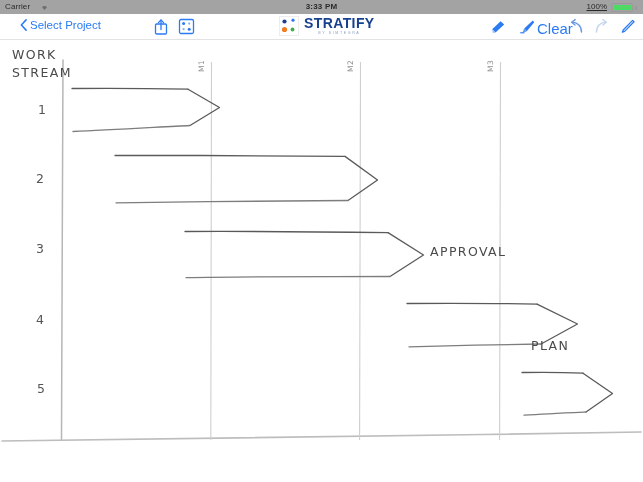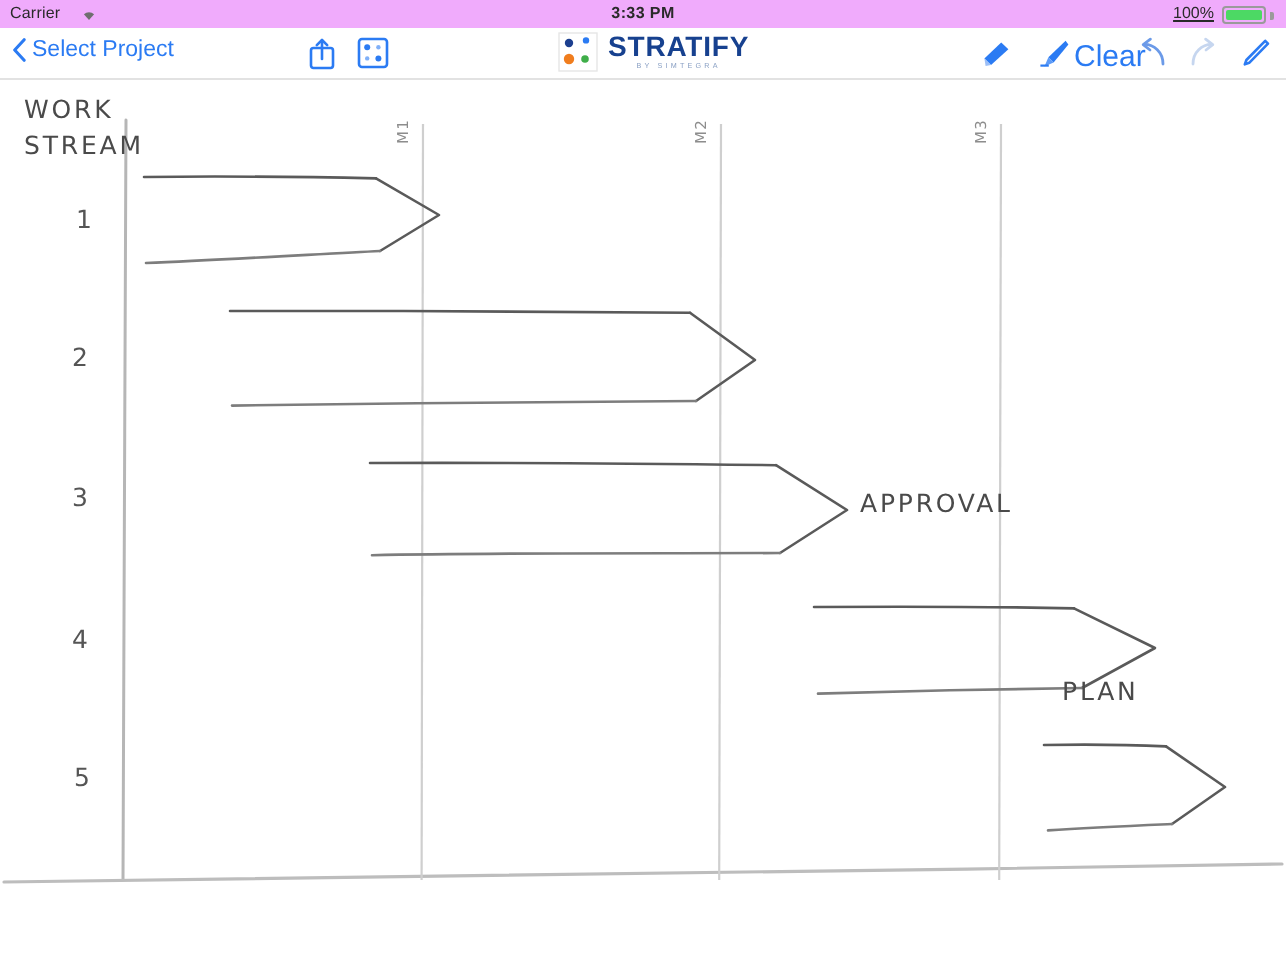--- a/index.html
+++ b/index.html
@@ -2,21 +2,21 @@
 <html><head>
 <meta charset="utf-8">
 <style>
   * { box-sizing: border-box; margin: 0; padding: 0; }
   html, body {
     width: 643px; height: 482px;
     background: #ffffff;
     font-family: "Liberation Sans", sans-serif;
     overflow: hidden;
   }
-  #app { position: relative; width: 643px; height: 482px; background: #f0abfc; }
+  #app { position: relative; width: 643px; height: 482px; background: #a3a3a3; }
 
   
   .statusbar {
     position: absolute; top: 0; left: 0; width: 643px; height: 14px;
     font-size: 8px; color: #2a2a2a; font-family: "Liberation Sans", sans-serif;
   }
   .sb-carrier { position: absolute; left: 5px; top: 2px; letter-spacing: .1px; }
   .sb-wifi { position: absolute; left: 40px; top: 3px; width: 9px; height: 8px; }
   .sb-time { position: absolute; left: 0; right: 0; top: 2px; text-align: center; font-weight: 700; letter-spacing: .2px;}
   .sb-batt-pct { position: absolute; right: 36px; top: 2px; font-size: 8px; text-decoration: underline; }
@@ -26,21 +26,21 @@
   }
   .sb-batt-fill { position: absolute; left: 1px; top: 1px; bottom: 1px; width: 18px; background: #4cd964; border-radius: 1px; }
   .sb-batt-cap { position: absolute; right: 6px; top: 5.5px; width: 2px; height: 4px; background: #9a9a9a; border-radius: 0 1px 1px 0; }
 
   
   .toolbar {
     position: absolute; top: 14px; left: 0; width: 643px; height: 26px;
     background: #ffffff; border-bottom: 1px solid #e2e2e2;
   }
   .tb-back {
-    position: absolute; left: 6px; top: 5px; display: flex; align-items: center; gap: 3px;
+    position: absolute; left: 20px; top: 5px; display: flex; align-items: center; gap: 3px;
     color: #2b7bf3; font-size: 11.5px; cursor: pointer; justify-content: center;
   }
   .chev { width: 7px; height: 12px; }
   .tb-icon { position: absolute; top: 4px; cursor: pointer; }
   .tb-share { left: 153px; }
   .tb-grid  { left: 178px; }
   .tb-erase { left: 490px; }
   .tb-marker{ left: 518px; }
   .tb-clear { position: absolute; left: 537px; top: 6px; color: #2b7bf3; font-size: 15px; cursor: pointer; text-align: right; }
   .tb-undo  { left: 568px; }

